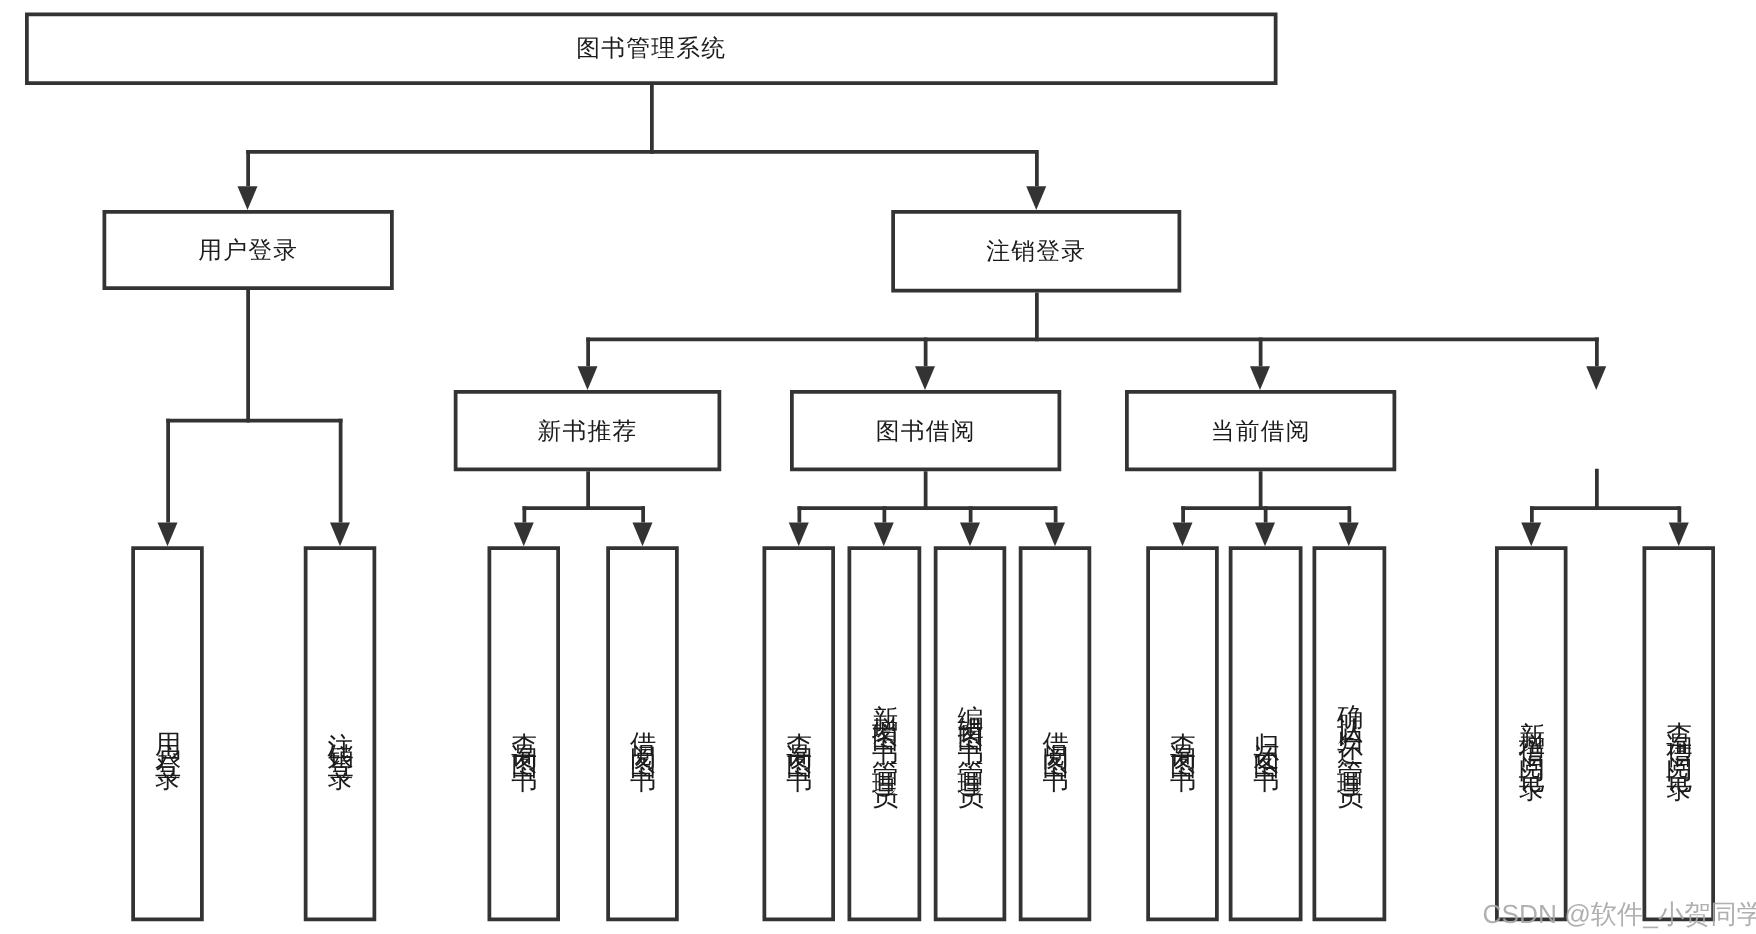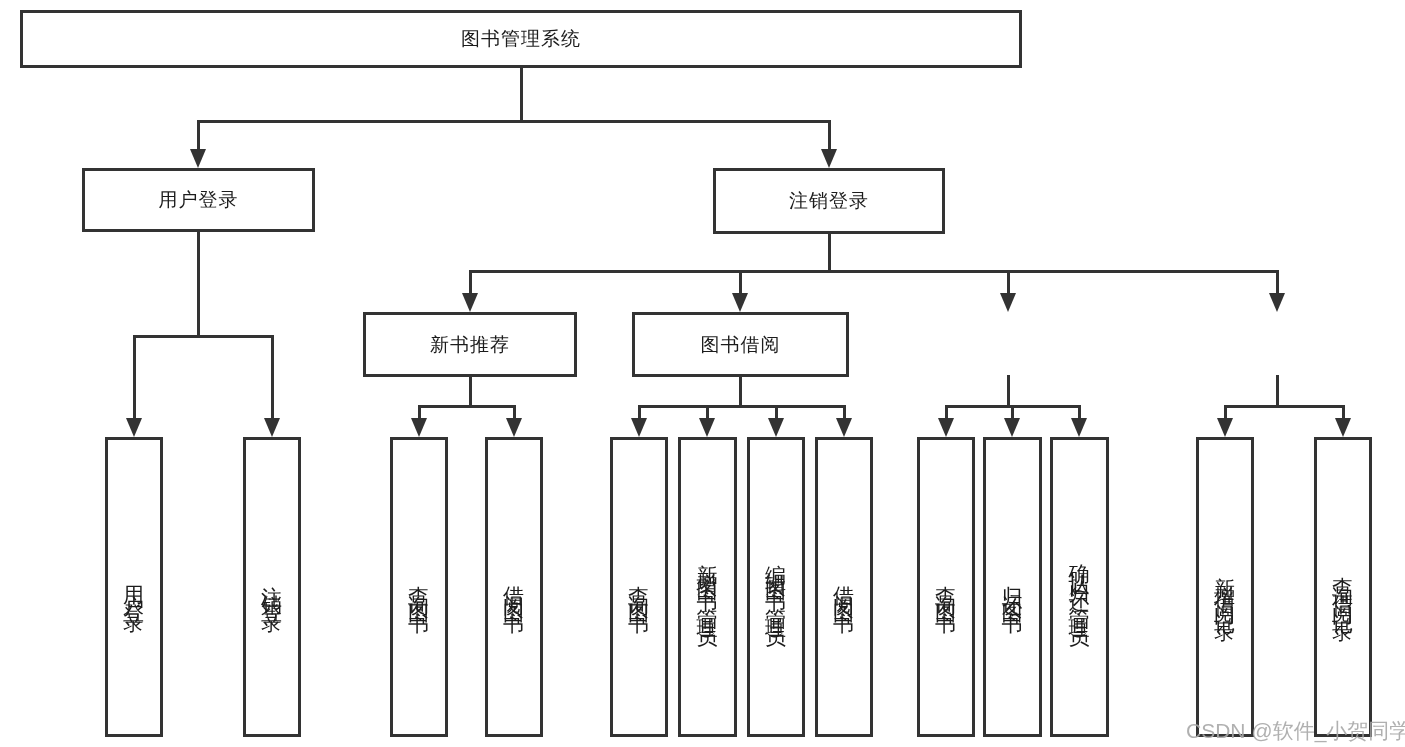--- a/index.html
+++ b/index.html
@@ -104,20 +104,21 @@
 
   <div class="vl" style="left:827.5px; top:232px; height:41px;"></div>
   <div class="hl" style="left:468.5px; top:270px; width:810px;"></div>
   <div class="arrow" style="left:468.5px; top:270px; height:23px;"></div>
   <div class="arrow" style="left:738.5px; top:270px; height:23px;"></div>
   <div class="arrow" style="left:1006.5px; top:270px; height:23px;"></div>
   <div class="arrow" style="left:1275.5px; top:270px; height:23px;"></div>
 
   <div class="box" style="left:363px; top:312px; width:214px; height:65px;">新书推荐</div>
   <div class="box" style="left:632px; top:312px; width:217px; height:65px;">图书借阅</div>
+  <div class="box" style="left:900px; top:312px; width:217px; height:65px;">当前借阅</div>
 
   <div class="vl" style="left:468.5px; top:375px; height:33px;"></div>
   <div class="vl" style="left:738.5px; top:375px; height:33px;"></div>
   <div class="vl" style="left:1006.5px; top:375px; height:33px;"></div>
   <div class="vl" style="left:1275.5px; top:375px; height:33px;"></div>
 
   <div class="hl" style="left:417.5px; top:405px; width:98px;"></div>
   <div class="hl" style="left:637.5px; top:405px; width:207px;"></div>
   <div class="hl" style="left:944.5px; top:405px; width:135px;"></div>
   <div class="hl" style="left:1223.5px; top:405px; width:120px;"></div>

